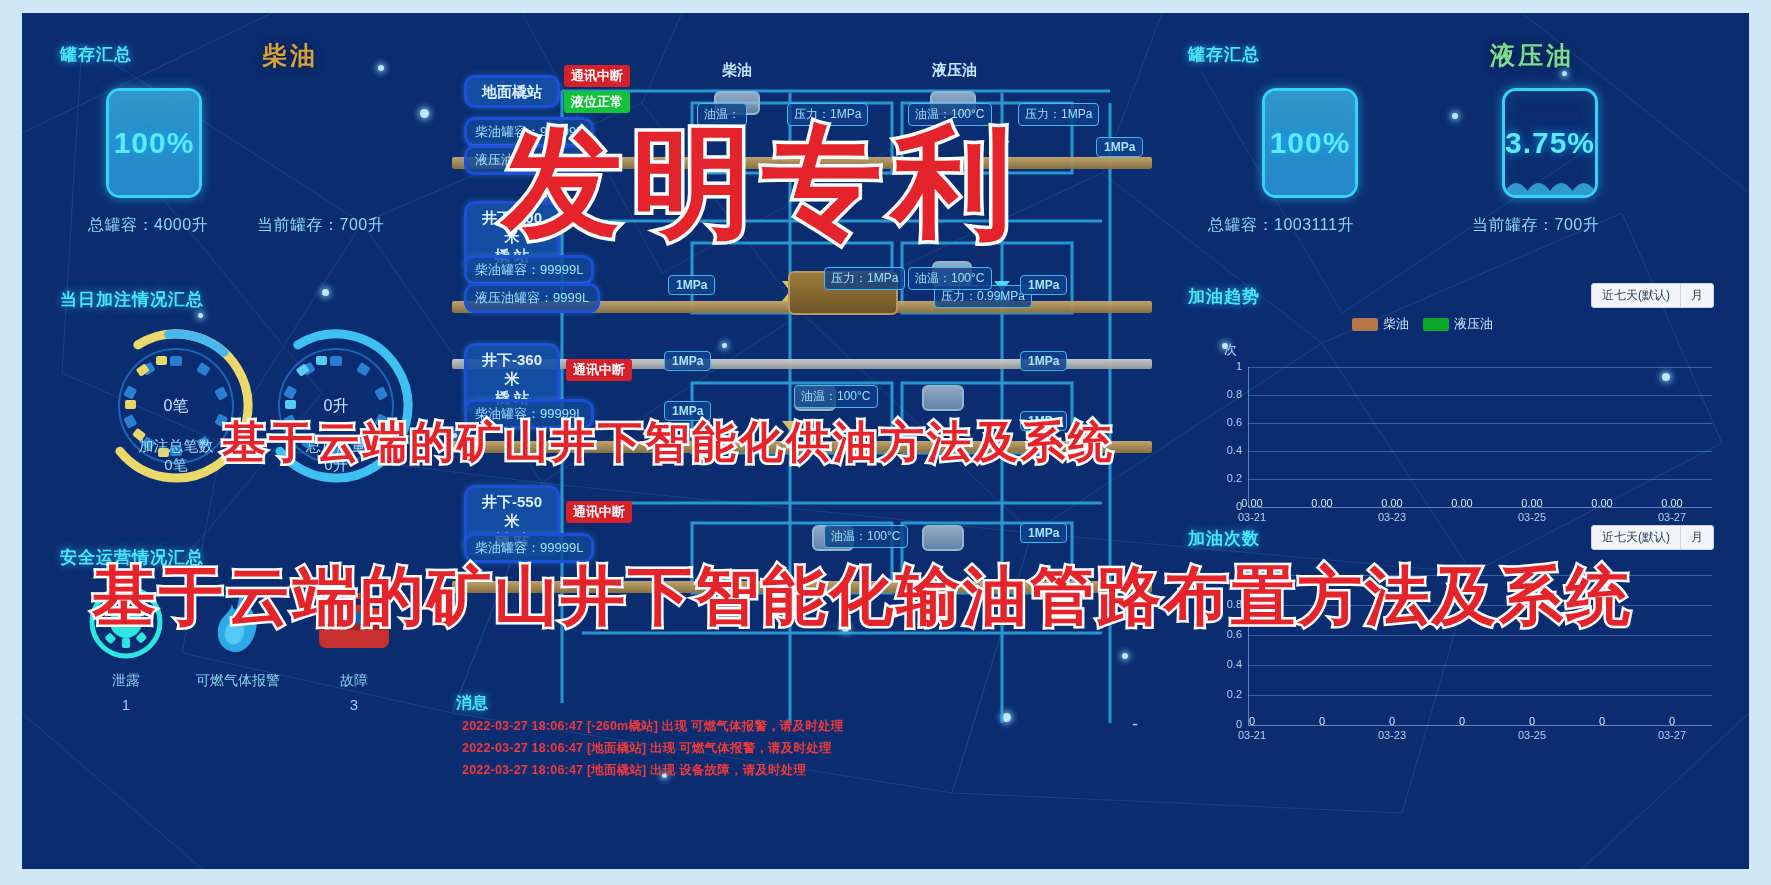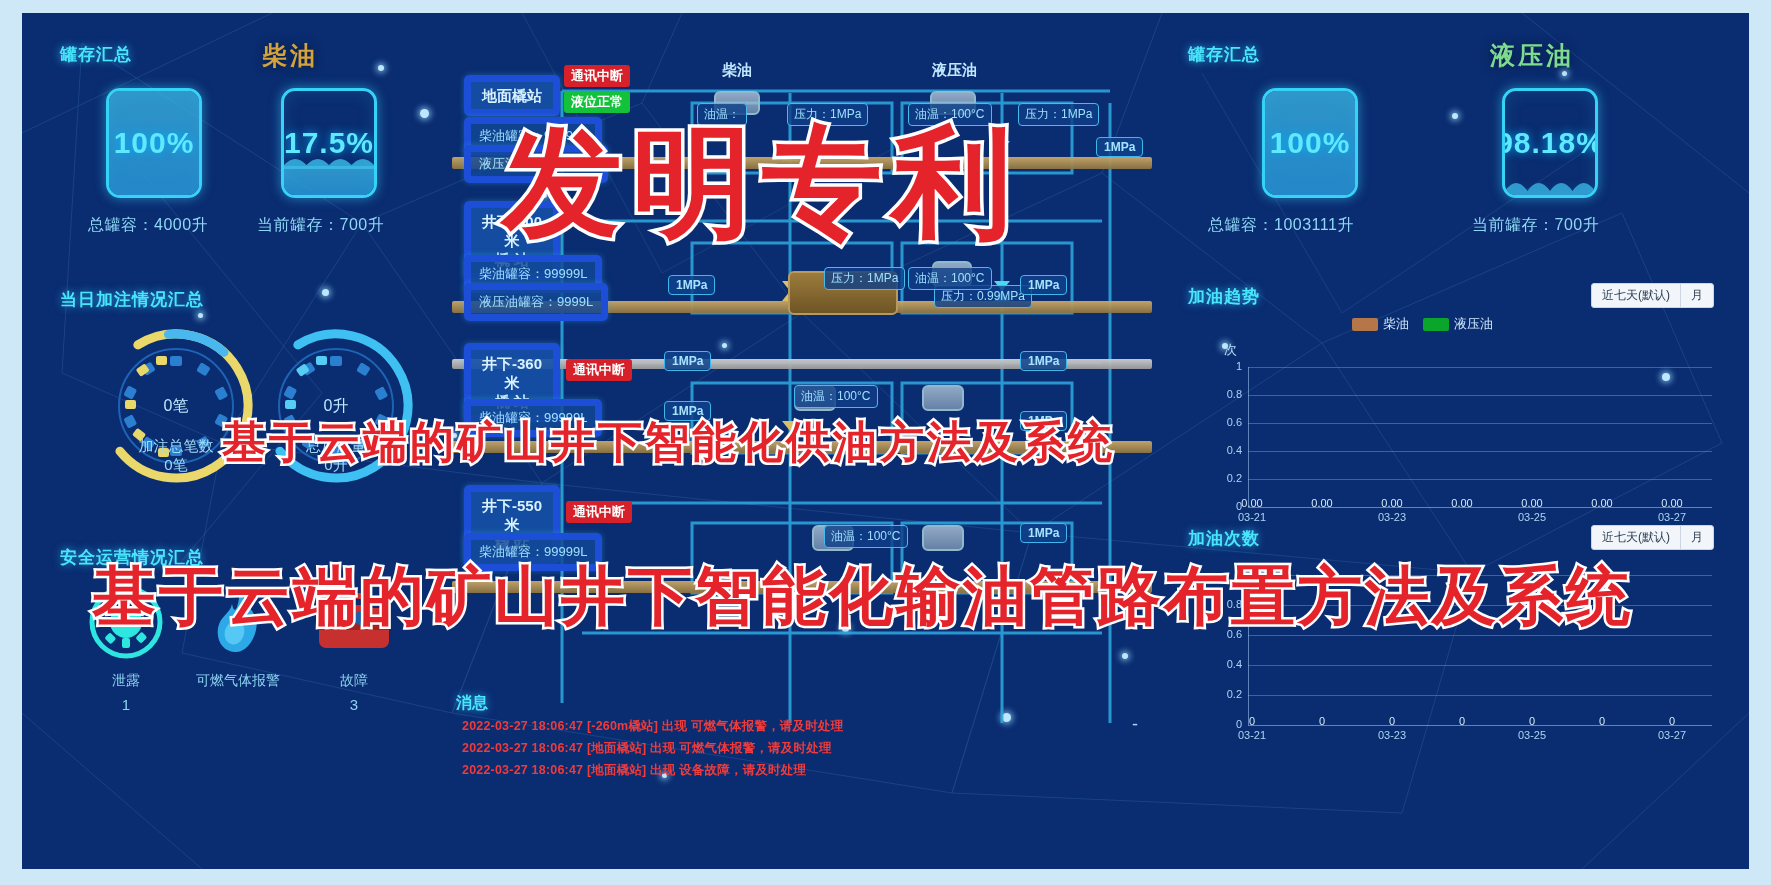--- a/index.html
+++ b/index.html
@@ -86,21 +86,21 @@
   
   .safe-item { position:absolute; text-align:center; width:120px; }
   .safe-label { font-size:14px; color:#8ed4f2; margin-top:6px; }
   .safe-count { font-size:15px; color:#8ed4f2; margin-top:6px; }
 
   
   .levelbar { position:absolute; height:12px;
      background:linear-gradient(180deg,#c9a86a,#8d7340); border-radius:2px; opacity:.95; }
   .levelbar.grey { background:linear-gradient(180deg,#cfcfcf,#9a9a9a); }
   .tag {
-    position:absolute; border:7px solid #1d4ed8; border-radius:5px;
+    position:absolute; border:3px solid #1d4ed8; border-radius:11px;
     background:rgba(18,72,150,.82); color:#9fe0ff;
     font-size:13px; padding:3px 8px; white-space:nowrap;
     box-shadow:0 0 6px rgba(60,180,240,.35);
   }
   .tag.station {
     font-size:15px; color:#d7f1ff; font-weight:bold; text-align:center; line-height:19px;
     padding:4px 10px; background:rgba(20,80,165,.9);
   }
   .badge { position:absolute; font-size:13px; font-weight:bold; color:#fff;
     padding:2px 7px; border-radius:3px; white-space:nowrap; }
@@ -201,27 +201,20 @@
       <span class="corner c-tl"></span>
       <span class="corner c-tr"></span>
       <span class="corner c-bl"></span>
       <span class="corner c-br"></span>
       <div class="panel-title">罐存汇总</div>
       <div class="oil-name" style="left:218px; color:#d4a33c;">柴油</div>
 
       <div class="tank" style="left:62px; top:55px; width:96px; height:110px;">
         <div class="tank-fill" style="height:100%;"></div>
         <div class="tank-pct">100%</div>
-      </div>
-      <div class="tank" style="left:237px; top:55px; width:96px; height:110px;">
-        <div class="tank-fill" style="height:28%;"></div>
-        <svg style="position:absolute;left:0;bottom:26px;width:100%;height:16px;" viewBox="0 0 96 16" preserveAspectRatio="none">
-          <path d="M0 12 Q12 0 24 12 Q36 0 48 12 Q60 0 72 12 Q84 0 96 12 L96 16 L0 16 Z" fill="rgba(60,190,235,.8)"></path>
-        </svg>
-        <div class="tank-pct">17.5%</div>
       </div>
       <div class="tank-cap" style="left:44px; top:182px;">总罐容：4000升</div>
       <div class="tank-cap" style="left:213px; top:182px;">当前罐存：700升</div>
     </div>
 
     <div class="panel" style="left:22px; top:265px; width:388px; height:240px;">
       <span class="corner c-tl"></span>
       <span class="corner c-tr"></span>
       <span class="corner c-bl"></span>
       <span class="corner c-br"></span>
@@ -453,21 +446,21 @@
       <div class="oil-name" style="left:318px; color:#7ddc8f;">液压油</div>
 
       <div class="tank" style="left:90px; top:55px; width:96px; height:110px;">
         <div class="tank-fill" style="height:100%;"></div>
         <div class="tank-pct">100%</div>
       </div>
       <div class="tank" style="left:330px; top:55px; width:96px; height:110px;">
         <svg style="position:absolute;left:0;bottom:0;width:100%;height:22px;" viewBox="0 0 96 22" preserveAspectRatio="none">
           <path d="M0 18 Q12 2 24 18 Q36 2 48 18 Q60 2 72 18 Q84 2 96 18 L96 22 L0 22 Z" fill="rgba(60,190,235,.75)"></path>
         </svg>
-        <div class="tank-pct">98.18%</div>
+        <div class="tank-pct">3.75%</div>
       </div>
       <div class="tank-cap" style="left:36px; top:182px;">总罐容：1003111升</div>
       <div class="tank-cap" style="left:300px; top:182px;">当前罐存：700升</div>
     </div>
 
     <div class="panel" style="left:1150px; top:262px; width:556px; height:242px;">
       <span class="corner c-tl"></span>
       <span class="corner c-tr"></span>
       <span class="corner c-bl"></span>
       <span class="corner c-br"></span>

